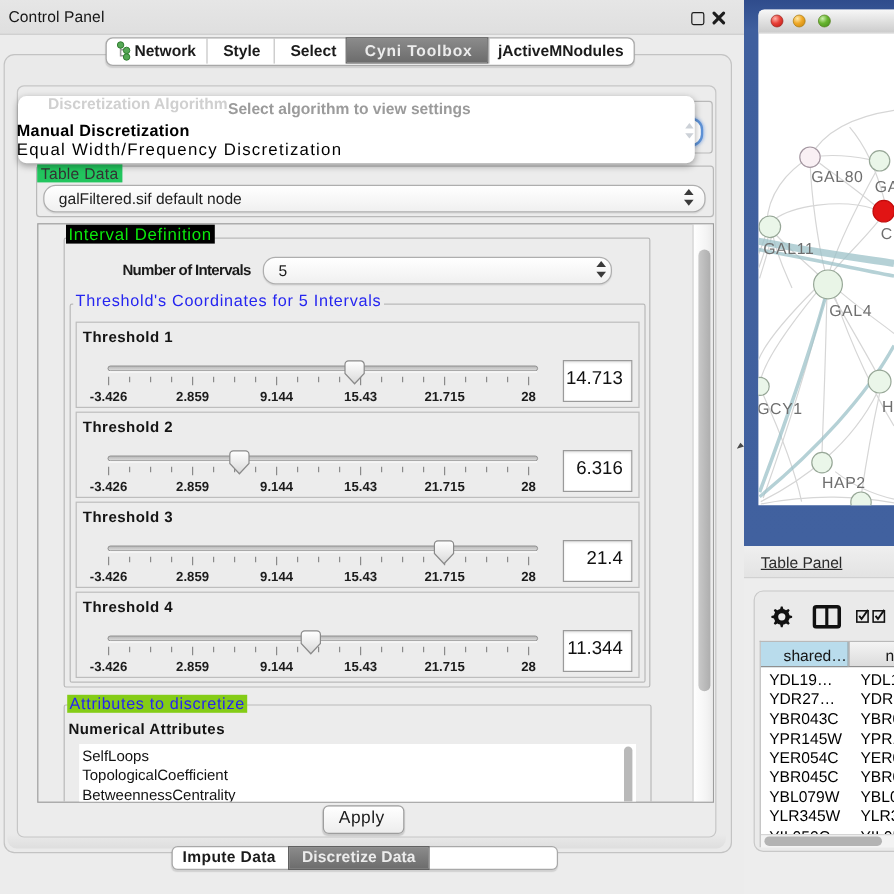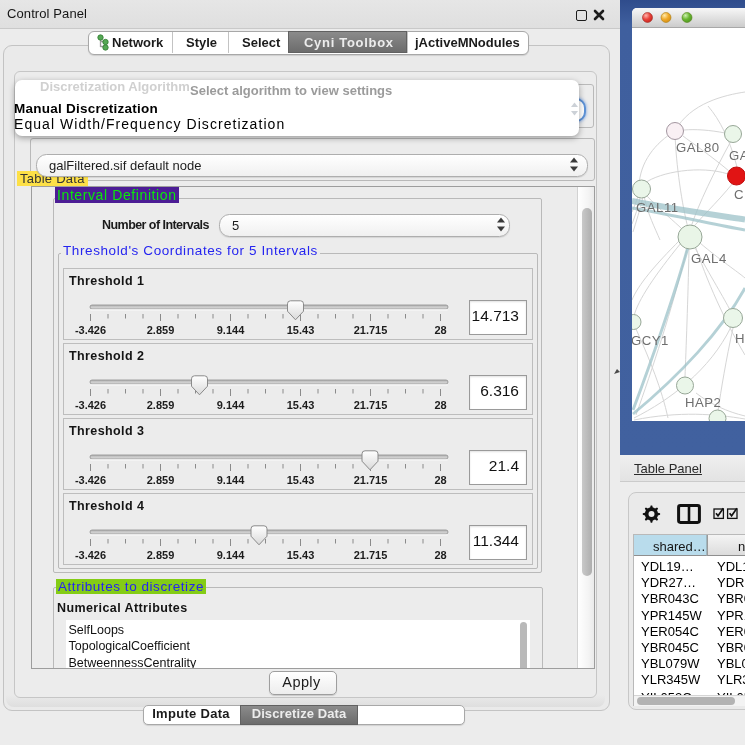--- a/index.html
+++ b/index.html
@@ -44,33 +44,33 @@
 
 <div class="abs" style="left:30px;top:84px;width:562px;height:42px;border:1px solid #b9b9b9;border-radius:3px;"></div>
 
 <div class="abs" style="left:553px;top:98px;width:29px;height:20px;border-radius:10px;background:#fff;border:2.5px solid #5e92d6;box-shadow:0 0 2.5px 1px rgba(100,150,225,0.5);"></div>
 <svg class="abs" style="left:568px;top:101px;z-index:31;" width="13" height="16" viewBox="0 0 13 16">
  <path d="M6.5 1.5 L10 6 H3 Z" fill="#ccd1d7"></path>
       <path d="M6.5 14.5 L3 10 H10 Z" fill="#ccd1d7"></path>
 </svg>
 
 <div class="abs" style="left:30px;top:138px;width:563px;height:41px;border:1px solid #b9b9b9;border-radius:3px;"></div>
-<div class="txt" style="left:17px;top:137px;font-size:13px;letter-spacing:0.25px;color:#333;background:#fde047;padding:0 3px;margin-top:34px;">Table Data</div>
+<div class="txt" style="left:31px;top:137px;font-size:13px;letter-spacing:0.25px;color:#333;background:#22c55e;padding:0 3px;">Table Data</div>
 
 <div class="abs" style="left:36px;top:153.5px;width:550px;height:21px;border-radius:10.5px;background:linear-gradient(#ffffff,#f0f0f0);border:1px solid #aeaeae;box-shadow:0 1px 1px rgba(0,0,0,0.1);"></div>
 <div class="txt" style="left:49px;top:158px;font-size:13px;color:#1d1d1d;">galFiltered.sif default node</div>
 <svg class="abs" style="left:567px;top:156px;" width="14" height="17" viewBox="0 0 14 17">
  <path d="M7 1.5 L11 6.5 H3 Z" fill="#3a3a3a"></path>
       <path d="M7 15.5 L3 10.5 H11 Z" fill="#3a3a3a"></path>
 </svg>
 
 <div class="abs" style="left:31px;top:186px;width:562px;height:481px;border:1px solid #9d9d9d;background:#ececec;overflow:hidden;">
 
   <div class="abs" style="left:21px;top:10.5px;width:487px;height:373px;border:1px solid #b9b9b9;border-radius:2px;"></div>
-  <div class="txt" style="left:23px;top:-0.5px;font-size:14px;letter-spacing:0.6px;color:#0be80b;background:#4c1d95;padding:0 2px;">Interval Definition</div>
+  <div class="txt" style="left:23px;top:-0.5px;font-size:14px;letter-spacing:0.6px;color:#0be80b;background:#000000;padding:0 2px;">Interval Definition</div>
   <div class="txt" style="left:70px;top:31px;font-size:12.5px;font-weight:bold;color:#1b1b1b;letter-spacing:-0.55px;">Number of Intervals</div>
   <div class="abs" style="left:187px;top:27px;width:289px;height:21px;border-radius:10.5px;background:linear-gradient(#ffffff,#f0f0f0);border:1px solid #aeaeae;box-shadow:0 1px 1px rgba(0,0,0,0.1);"></div>
   <div class="txt" style="left:200px;top:31px;font-size:13px;color:#1d1d1d;">5</div>
   <svg class="abs" style="left:462px;top:29px;" width="14" height="17" viewBox="0 0 14 17">
    <path d="M7 1.5 L11 6.5 H3 Z" fill="#3a3a3a"></path>
         <path d="M7 15.5 L3 10.5 H11 Z" fill="#3a3a3a"></path>
   </svg>
 
   <div class="abs" style="left:26px;top:65.5px;width:478px;height:314px;border:1px solid #b9b9b9;border-radius:2px;"></div>
   <div class="txt" style="left:29px;top:56px;font-size:13.5px;letter-spacing:0.6px;color:#2525f0;background:#ececec;padding:0 2px;">Threshold's Coordinates for 5 Intervals</div>

